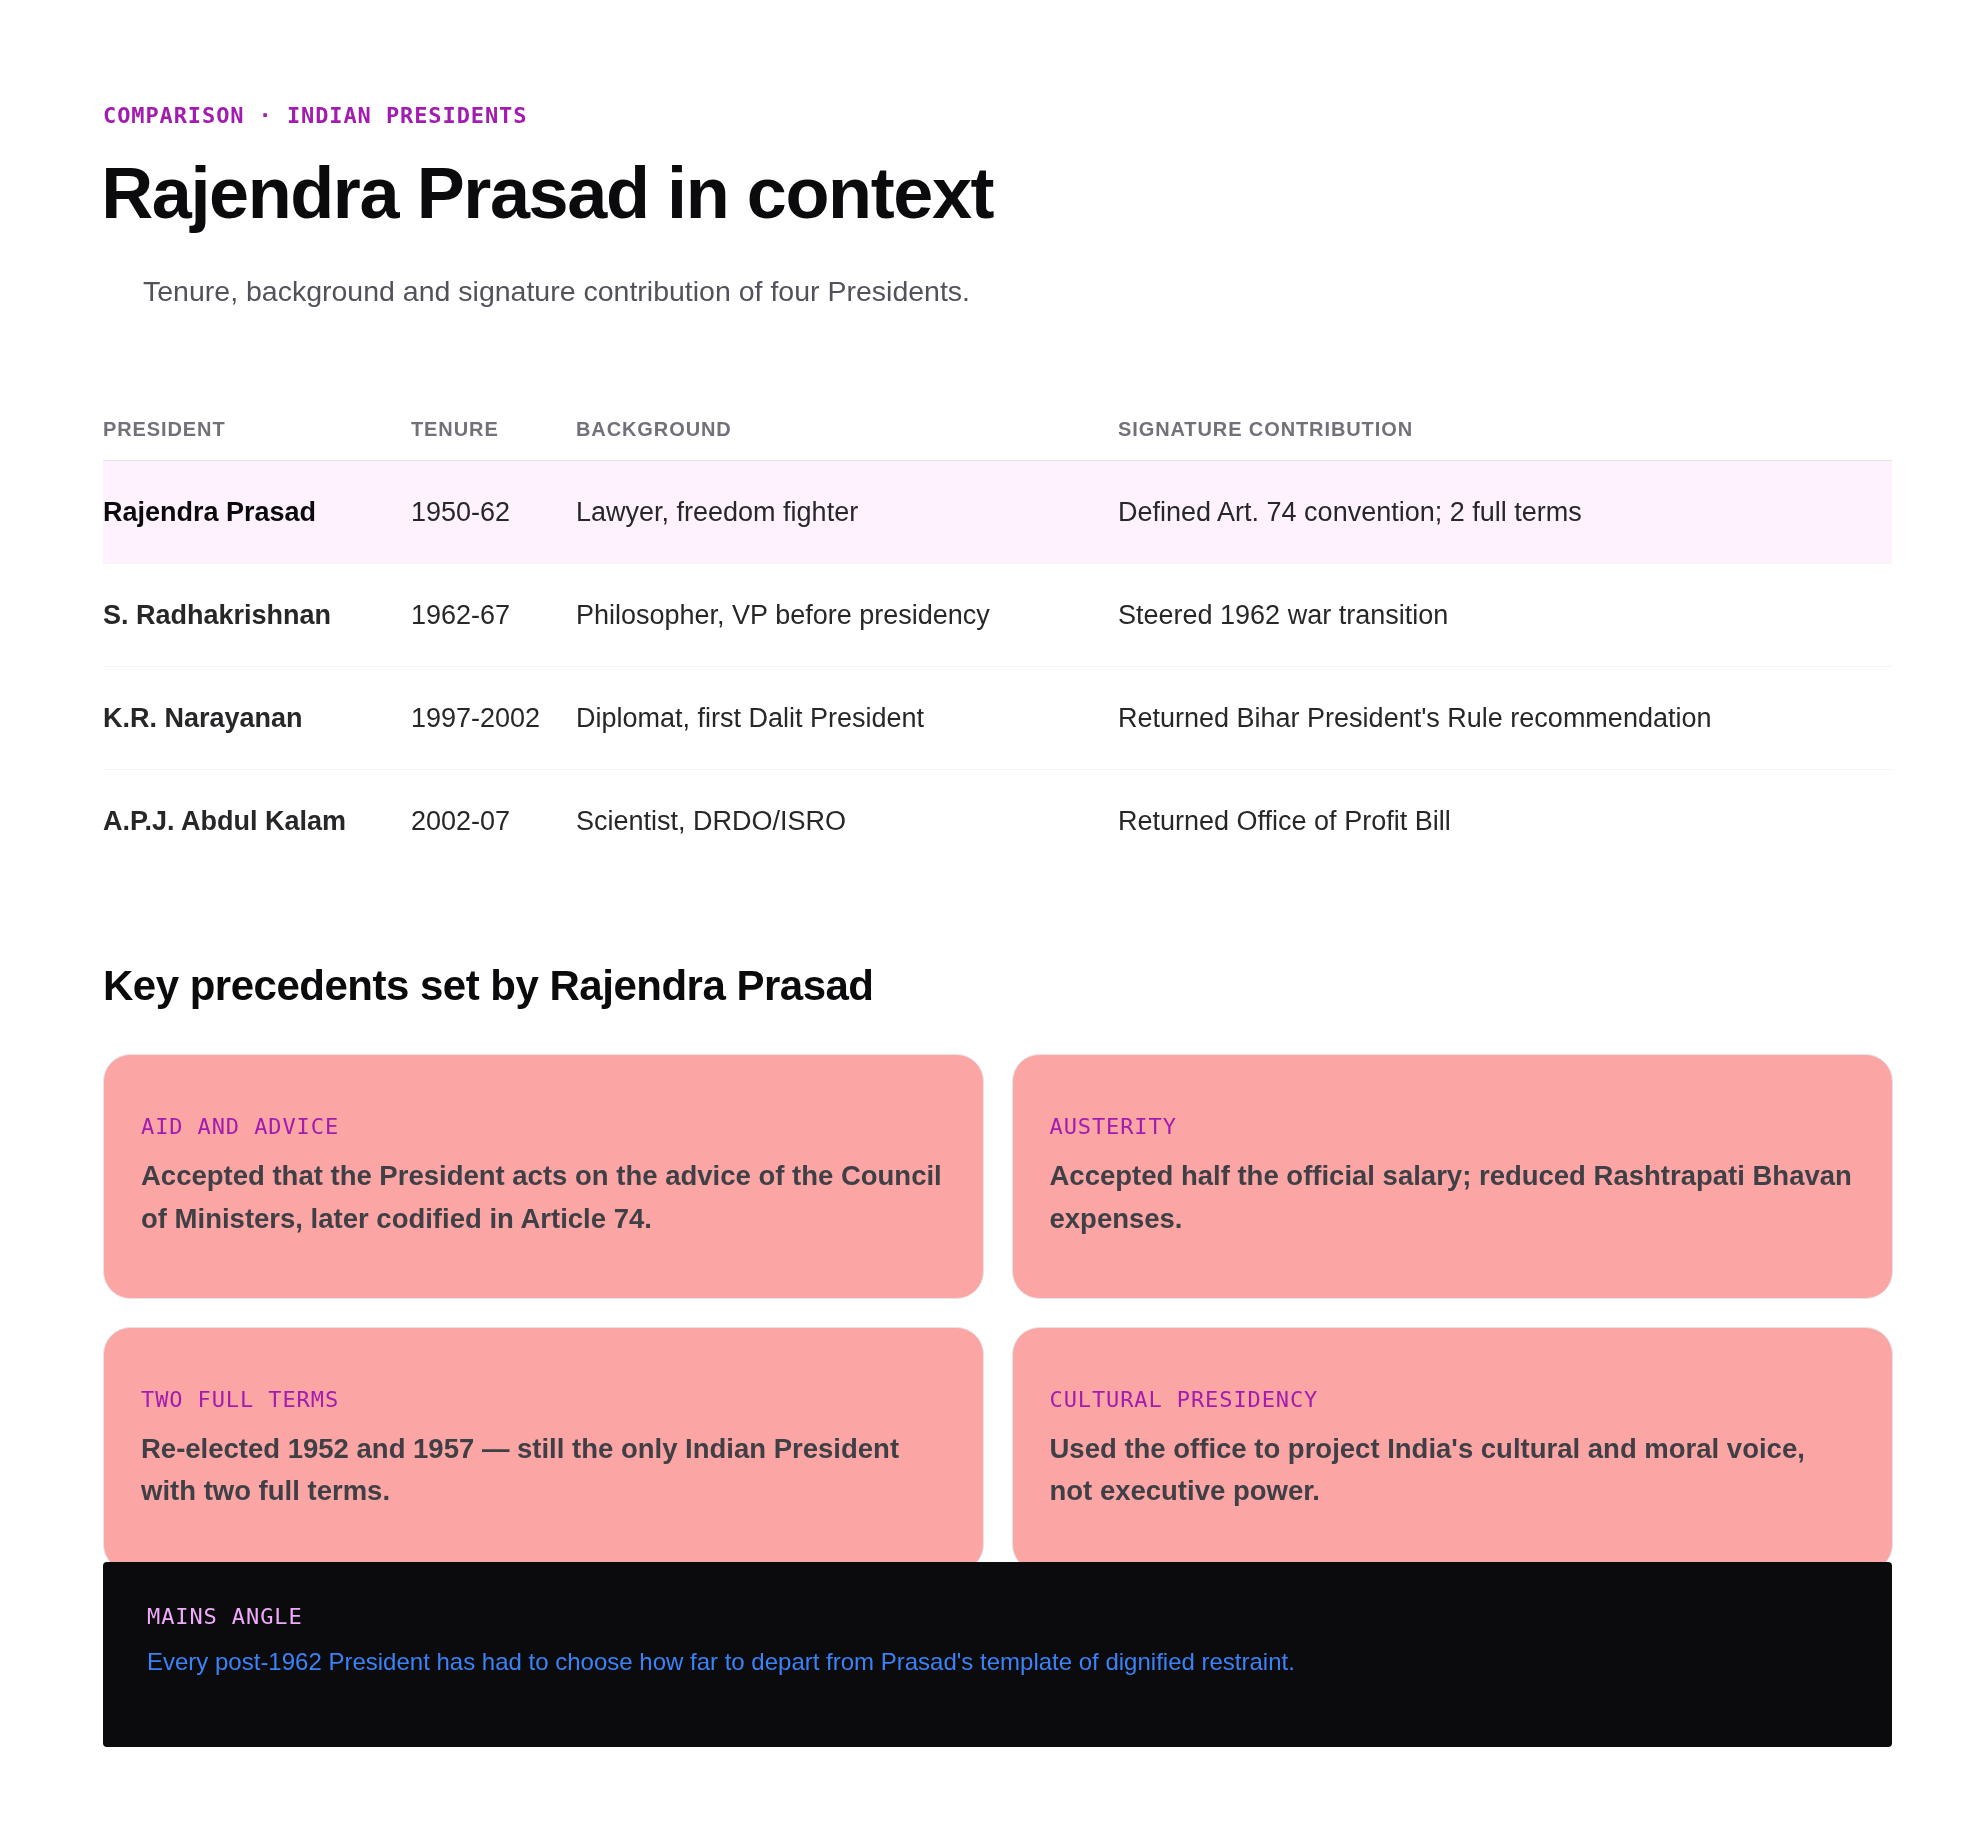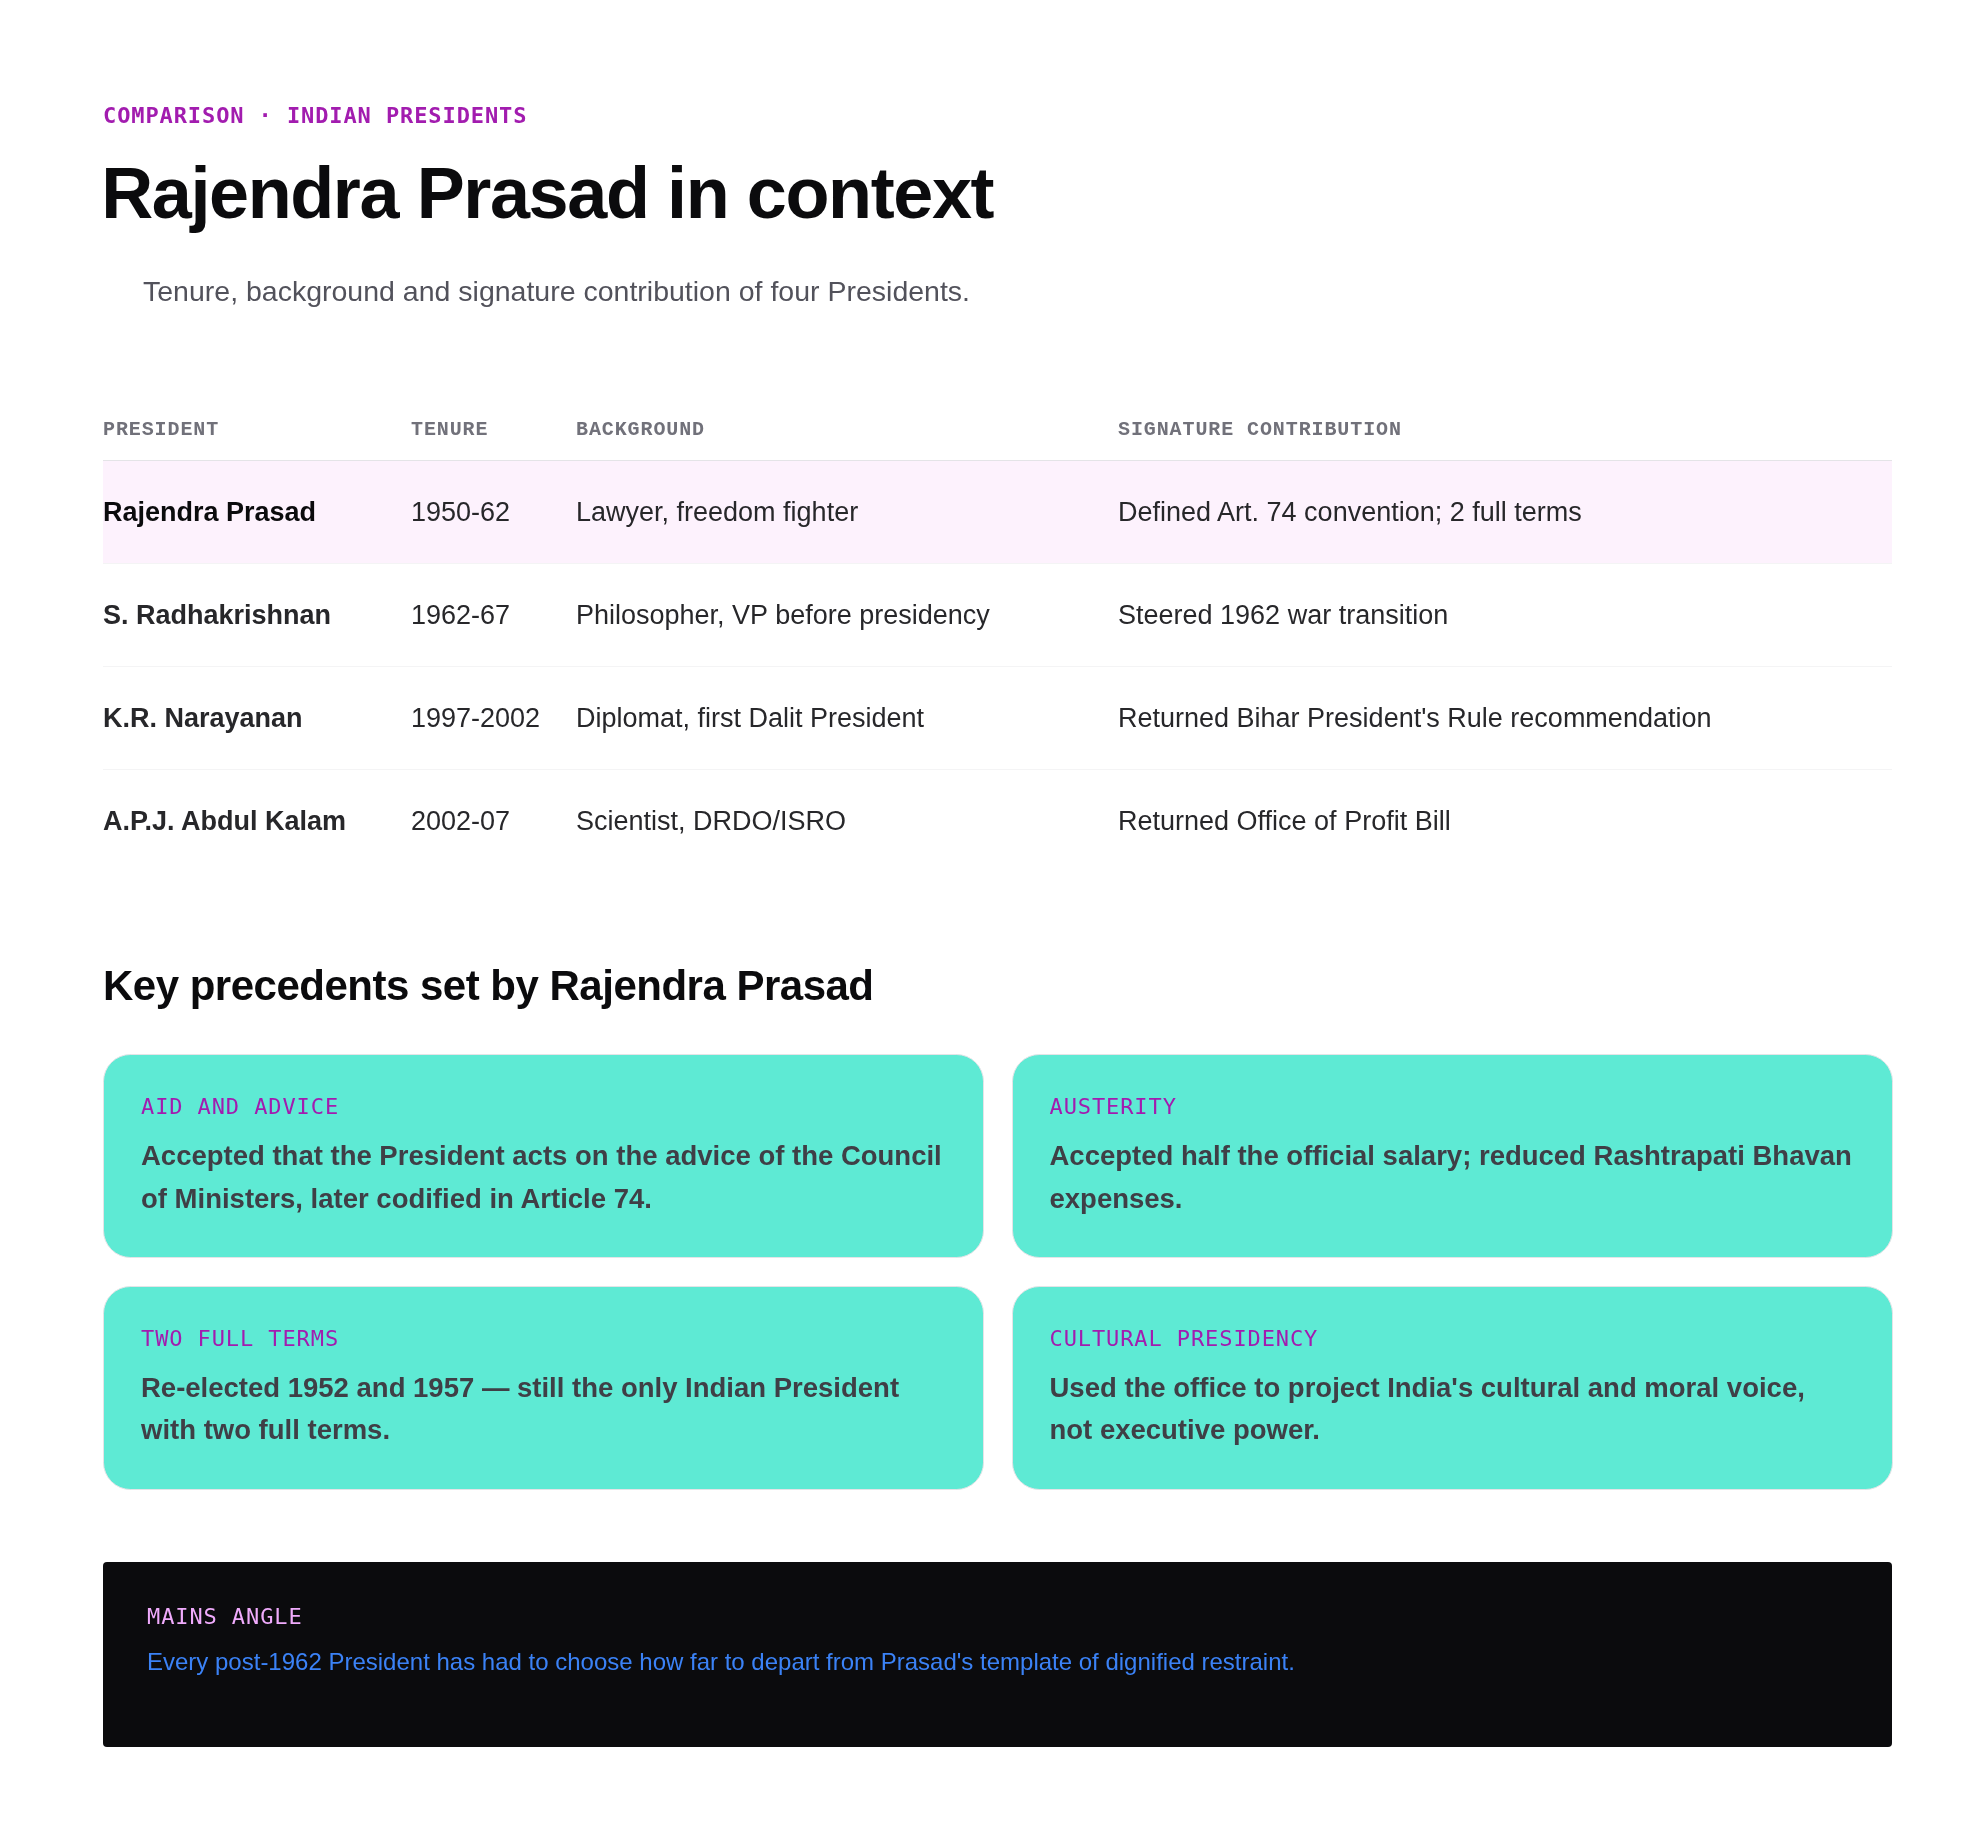--- a/index.html
+++ b/index.html
@@ -22,21 +22,21 @@
       position: absolute; top: 273px; left: 0;
       font-size: 28.5px; color: #52525b; line-height: 1.3; margin-left: 40px;
     }
 
     .table { position: absolute; top: 399px; left: 0; width: 1789px; }
     .thead {
       display: flex; height: 62px; align-items: center;
       border-bottom: 1.8px solid #e4e4e7;
     }
     .th {
-      font-family: Liberation Mono, monospace;
+      font-family: Liberation Sans, sans-serif;
       font-weight: bold; font-size: 20px; letter-spacing: 0.9px; color: #71717a;
     }
     .row {
       display: flex; height: 103px; align-items: center;
       border-bottom: 1.8px solid #f4f4f5;
     }
     .row.highlight { background: #fdf2fd; }
     .row.last { border-bottom: none; }
     .c1 { width: 308px; }
     .c2 { width: 165px; }
@@ -49,22 +49,22 @@
     .section-heading {
       position: absolute; top: 962px; left: 0;
       font-size: 42px; font-weight: bold; color: #0b0b0d; letter-spacing: -0.5px;
     }
 
     .cards {
       position: absolute; top: 1054px; left: 0; width: 1789px;
       display: grid; grid-template-columns: 881px 881px; column-gap: 27.5px; row-gap: 27.5px;
     }
     .card {
-      height: 204px; border: 1.8px solid #e4e4e7; border-radius: 27.5px;
-      padding: 39px 37px 0 37px; background: #5eead4;
+      height: 245px; border: 1.8px solid #e4e4e7; border-radius: 27.5px;
+      padding: 59px 37px 0 37px; background: #fca5a5;
     }
     .card-label {
       font-family: "DejaVu Sans Mono", "Liberation Mono", monospace;
       font-size: 22px; letter-spacing: 0.9px; color: #a21caf;
       margin-bottom: 14.7px; line-height: 1.2;
     }
     .card-body { font-size: 27.5px; color: #3f3f46; line-height: 1.55; font-weight: bold; }
 
     .callout {
       position: absolute; top: 1562px; left: 0; width: 1789px; height: 185px;

